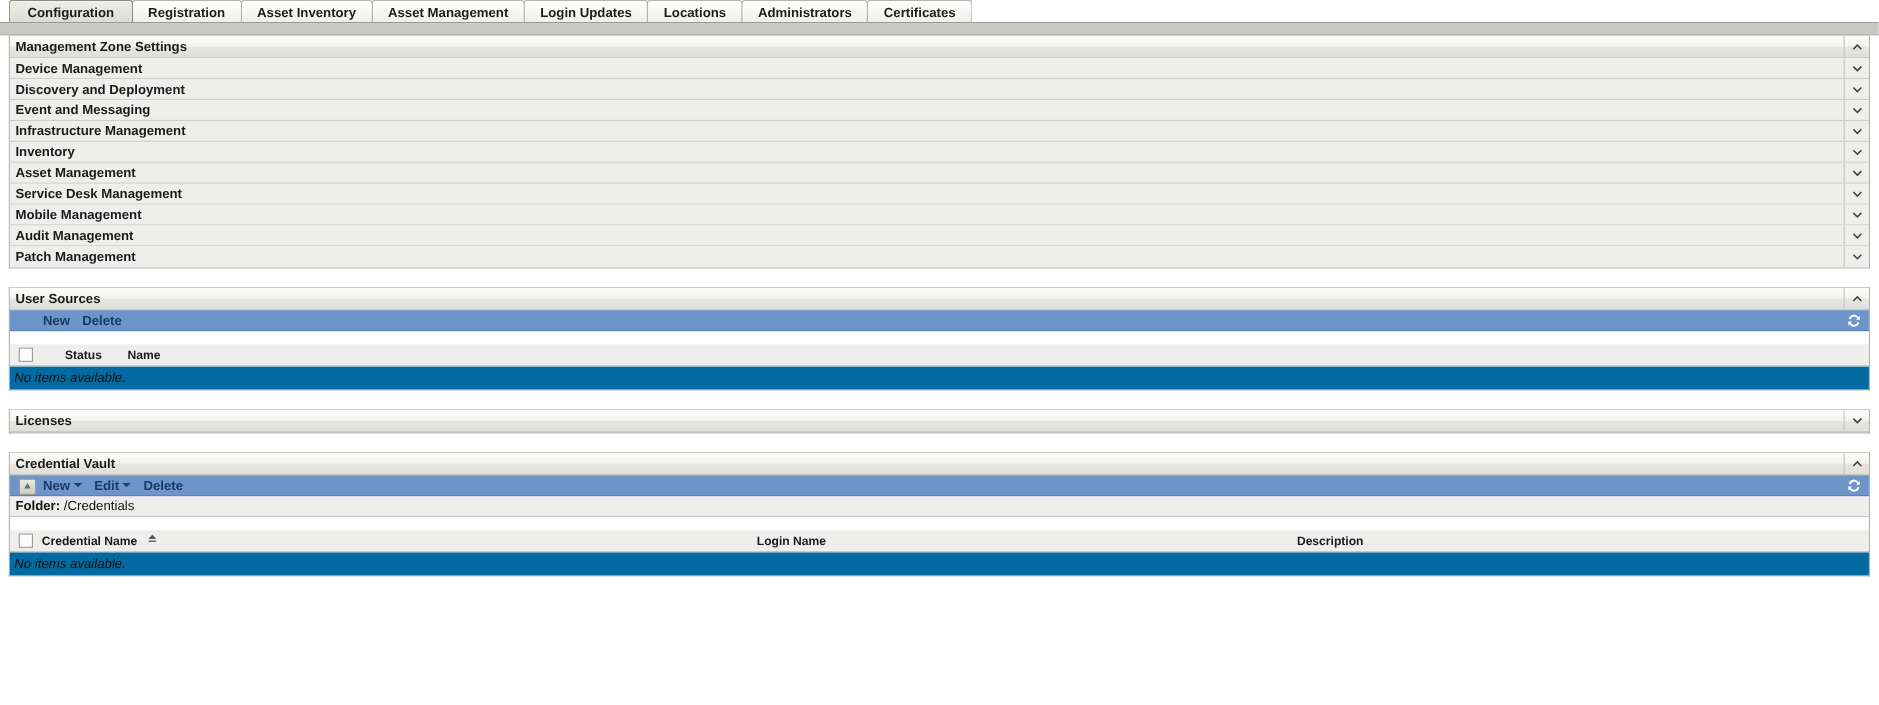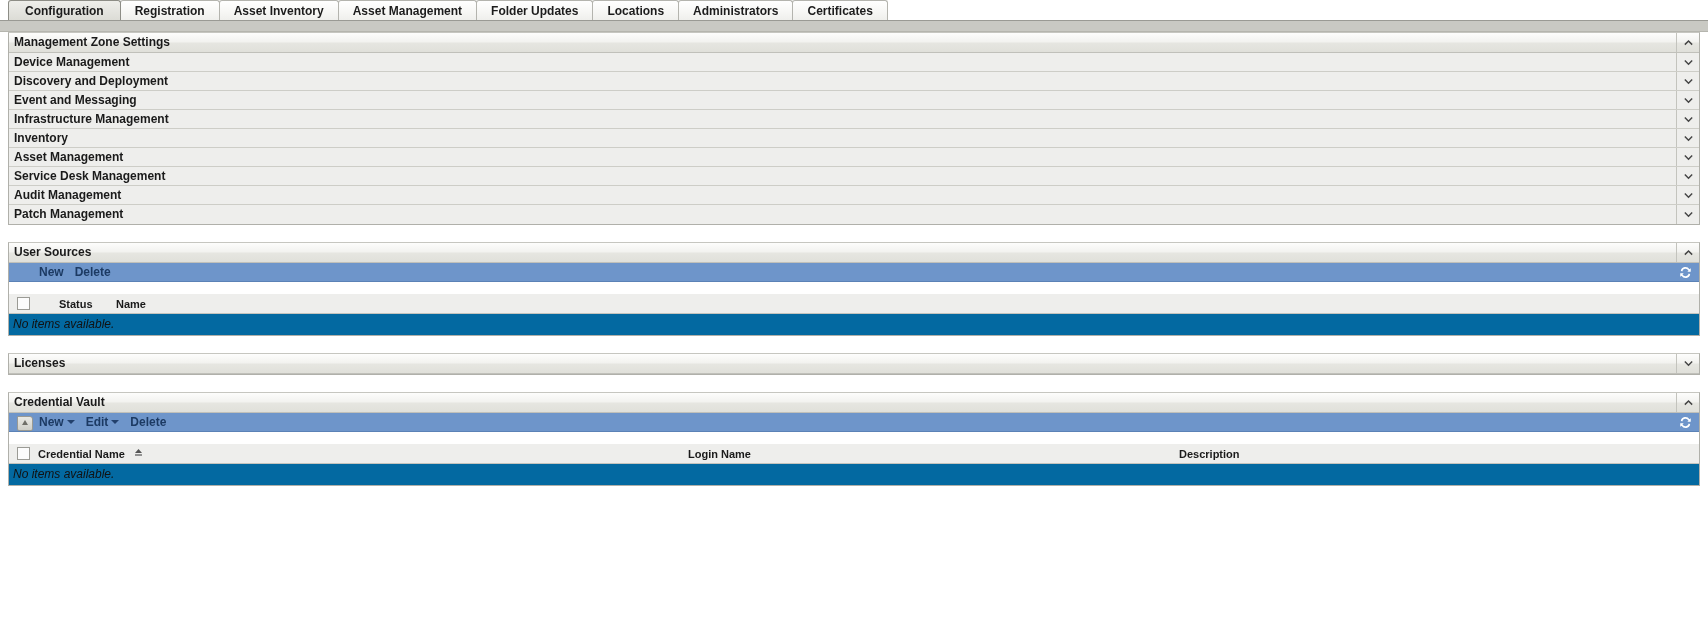--- a/index.html
+++ b/index.html
@@ -246,21 +246,21 @@
   .folder-path b { font-weight: bold; }
 </style>
 </head>
 <body>
 
 <div class="tabstrip">
   <div class="tab active"><span>Configuration</span></div>
   <div class="tab"><span>Registration</span></div>
   <div class="tab"><span>Asset Inventory</span></div>
   <div class="tab"><span>Asset Management</span></div>
-  <div class="tab"><span>Folder Updates</span></div>
+  <div class="tab"><span>Login Updates</span></div>
   <div class="tab"><span>Locations</span></div>
   <div class="tab"><span>Administrators</span></div>
   <div class="tab"><span>Certificates</span></div>
   <div class="strip-fill"></div>
 </div>
 <div class="undertab"></div>
 
 <div class="page">
 
   <div class="panel">
@@ -316,20 +316,28 @@
     <div class="subrow">
       <div class="sr-title">Asset Management</div>
       <div class="chev-btn">
         <svg class="chev" viewBox="0 0 10 10">
             <path d="M1.5 3.4 L5 6.9 L8.5 3.4" fill="none" stroke="#444" stroke-width="1.6" stroke-linecap="square"></path>
           </svg>
       </div>
     </div>
     <div class="subrow">
       <div class="sr-title">Service Desk Management</div>
+      <div class="chev-btn">
+        <svg class="chev" viewBox="0 0 10 10">
+            <path d="M1.5 3.4 L5 6.9 L8.5 3.4" fill="none" stroke="#444" stroke-width="1.6" stroke-linecap="square"></path>
+          </svg>
+      </div>
+    </div>
+    <div class="subrow">
+      <div class="sr-title">Mobile Management</div>
       <div class="chev-btn">
         <svg class="chev" viewBox="0 0 10 10">
             <path d="M1.5 3.4 L5 6.9 L8.5 3.4" fill="none" stroke="#444" stroke-width="1.6" stroke-linecap="square"></path>
           </svg>
       </div>
     </div>
     <div class="subrow">
       <div class="sr-title">Audit Management</div>
       <div class="chev-btn">
         <svg class="chev" viewBox="0 0 10 10">
@@ -401,20 +409,24 @@
       <span class="folder-up-icon"></span>
       <span class="tb-link"><span>New</span><i class="caret"></i></span>
       <span class="tb-link"><span>Edit</span><i class="caret"></i></span>
       <span class="tb-link">Delete</span>
       <svg class="refresh-icon" viewBox="0 0 16 16">
         <path d="M3 6.2 A5 5 0 0 1 12.2 4.6 L13.6 3.4 L13.6 7.2 L9.9 7.2 L11.2 6.0 A3.6 3.6 0 0 0 4.5 6.9 Z" fill="#ffffff"></path>
         <path d="M13 9.8 A5 5 0 0 1 3.8 11.4 L2.4 12.6 L2.4 8.8 L6.1 8.8 L4.8 10.0 A3.6 3.6 0 0 0 11.5 9.1 Z" fill="#ffffff"></path>
       </svg>
     </div>
 
+    <div class="folder-path">
+      <b>Folder:</b>
+      <span>/Credentials</span>
+    </div>
 
     <div class="tbl-head">
       <span class="tbl-check"></span>
       <span class="th" style="left:29px;">
         <span>Credential Name</span>
         <svg class="sort-asc" width="9" height="9" viewBox="0 0 9 9">
             <path d="M4.5 1 L8 5 L1 5 Z" fill="#555"></path>
             <rect x="1" y="6.4" width="7" height="1.2" fill="#555"></rect>
           </svg>
       </span>

